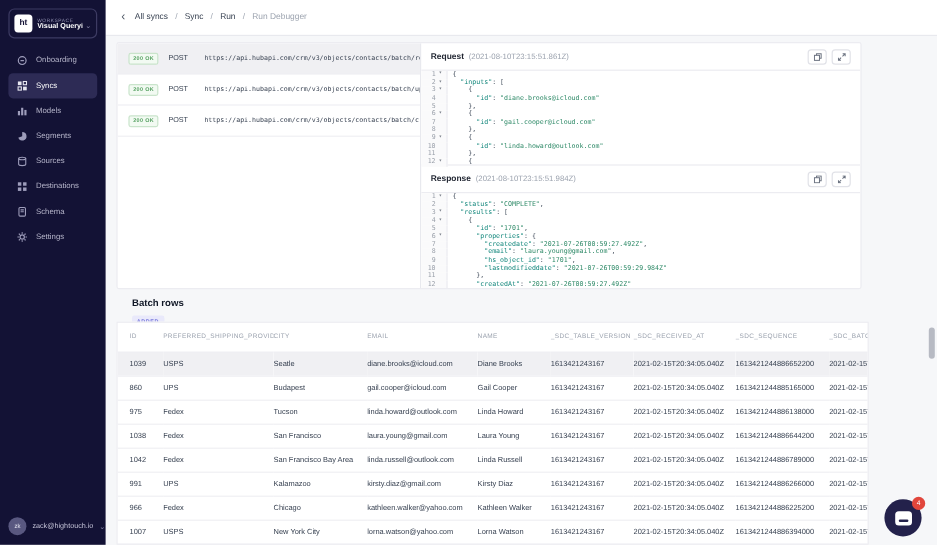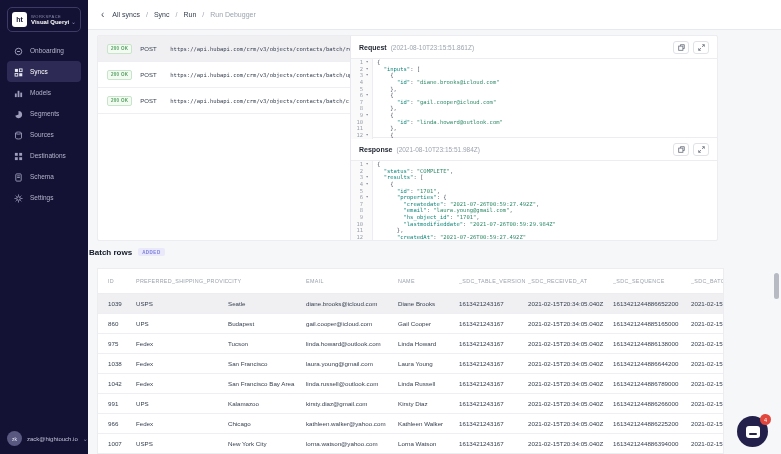--- a/index.html
+++ b/index.html
@@ -57,21 +57,21 @@
   .code.resp { flex:1; }
   .cl { display:flex; height:6.65px; line-height:6.65px; font-family:"DejaVu Sans Mono", monospace; font-size:5.5px; }
   .gut { width:22px; flex:none; background:#fafafb; border-right:1px solid #ececf1; display:flex; }
   .ln { width:12px; text-align:right; color:#9aa0aa; }
   .fold { width:8px; text-align:center; color:#7c828c; font-size:4.5px; cursor:pointer; }
   .cd { white-space:pre; padding-left:4px; color:#4b5563; }
   .cd .k { color:#11867b; }
   .cd .s { color:#2f8a68; }
 
   
-  .batch-head { position:absolute; left:89px; top:248px; display:flex; align-items:flex-start; gap:6px; }
+  .batch-head { position:absolute; left:110px; top:248px; display:flex; align-items:flex-start; gap:6px;flex-direction:column; }
   .batch-title { font-size:8px; font-weight:bold; color:#111827; }
   .batch-badge { font-size:4.5px; font-weight:bold; letter-spacing:.5px; color:#7b7bdc; background:#e9e9fb; border-radius:2px; padding:1.5px 4px; }
 
   .table-wrap { position:absolute; left:97px; top:268px; width:627px; height:186px; background:#ffffff; border:1px solid #ececf1; overflow:hidden; }
   table { border-collapse:collapse; table-layout:fixed; width:760px; }
   th { font-size:5.4px; font-weight:normal; color:#9ca3af; text-align:left; letter-spacing:.3px; height:24px; padding:0 4px 0 0; border-bottom:1px solid #ececf1; white-space:nowrap; overflow:hidden; }
   td { font-size:6.2px; color:#374151; height:20px; padding:0 4px 0 0; border-bottom:1px solid #efeff3; white-space:nowrap; overflow:hidden; }
   th:first-child, td:first-child { padding-left:10px; }
   tr.selected td { background:#f0f0f3; }
   tbody tr { cursor:pointer; }

